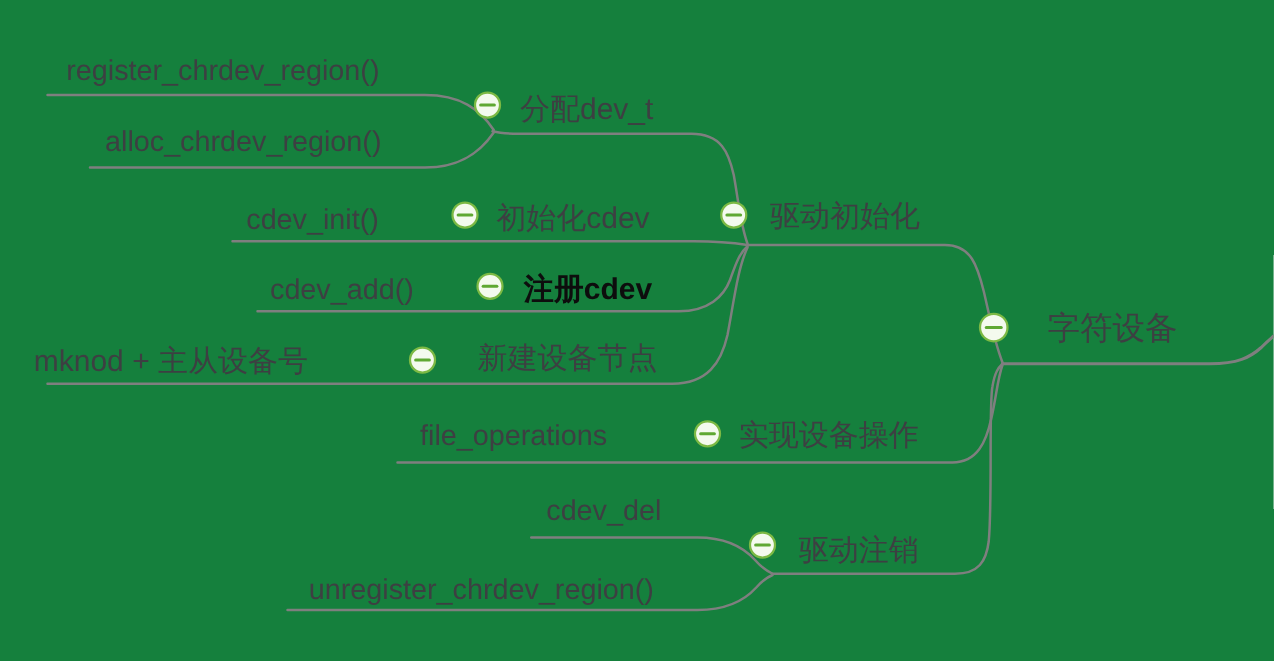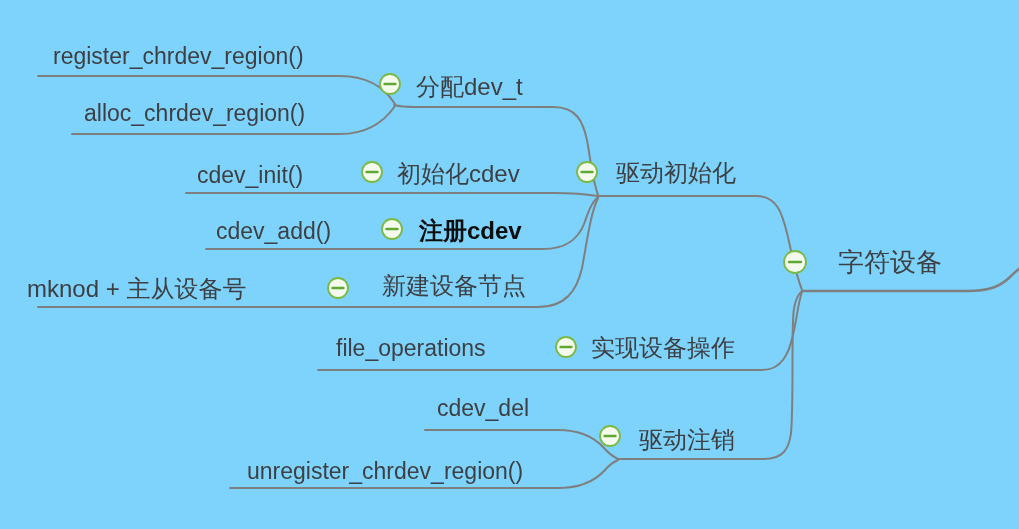--- a/index.html
+++ b/index.html
@@ -7,21 +7,21 @@
     padding: 0;
     background: #ffffff;
     width: 1019px;
     height: 529px;
     overflow: hidden;
   }
   .canvas {
     position: relative;
     width: 1019px;
     height: 529px;
-    background: #7dd3fc;
+    background: #15803d;
   }
   svg { display: block; }
   .branch {
     fill: none;
     stroke: #7f7f7f;
     stroke-width: 2;
     stroke-linecap: round;
     stroke-linejoin: round;
   }
   .branch.main { stroke-width: 2.5; }

